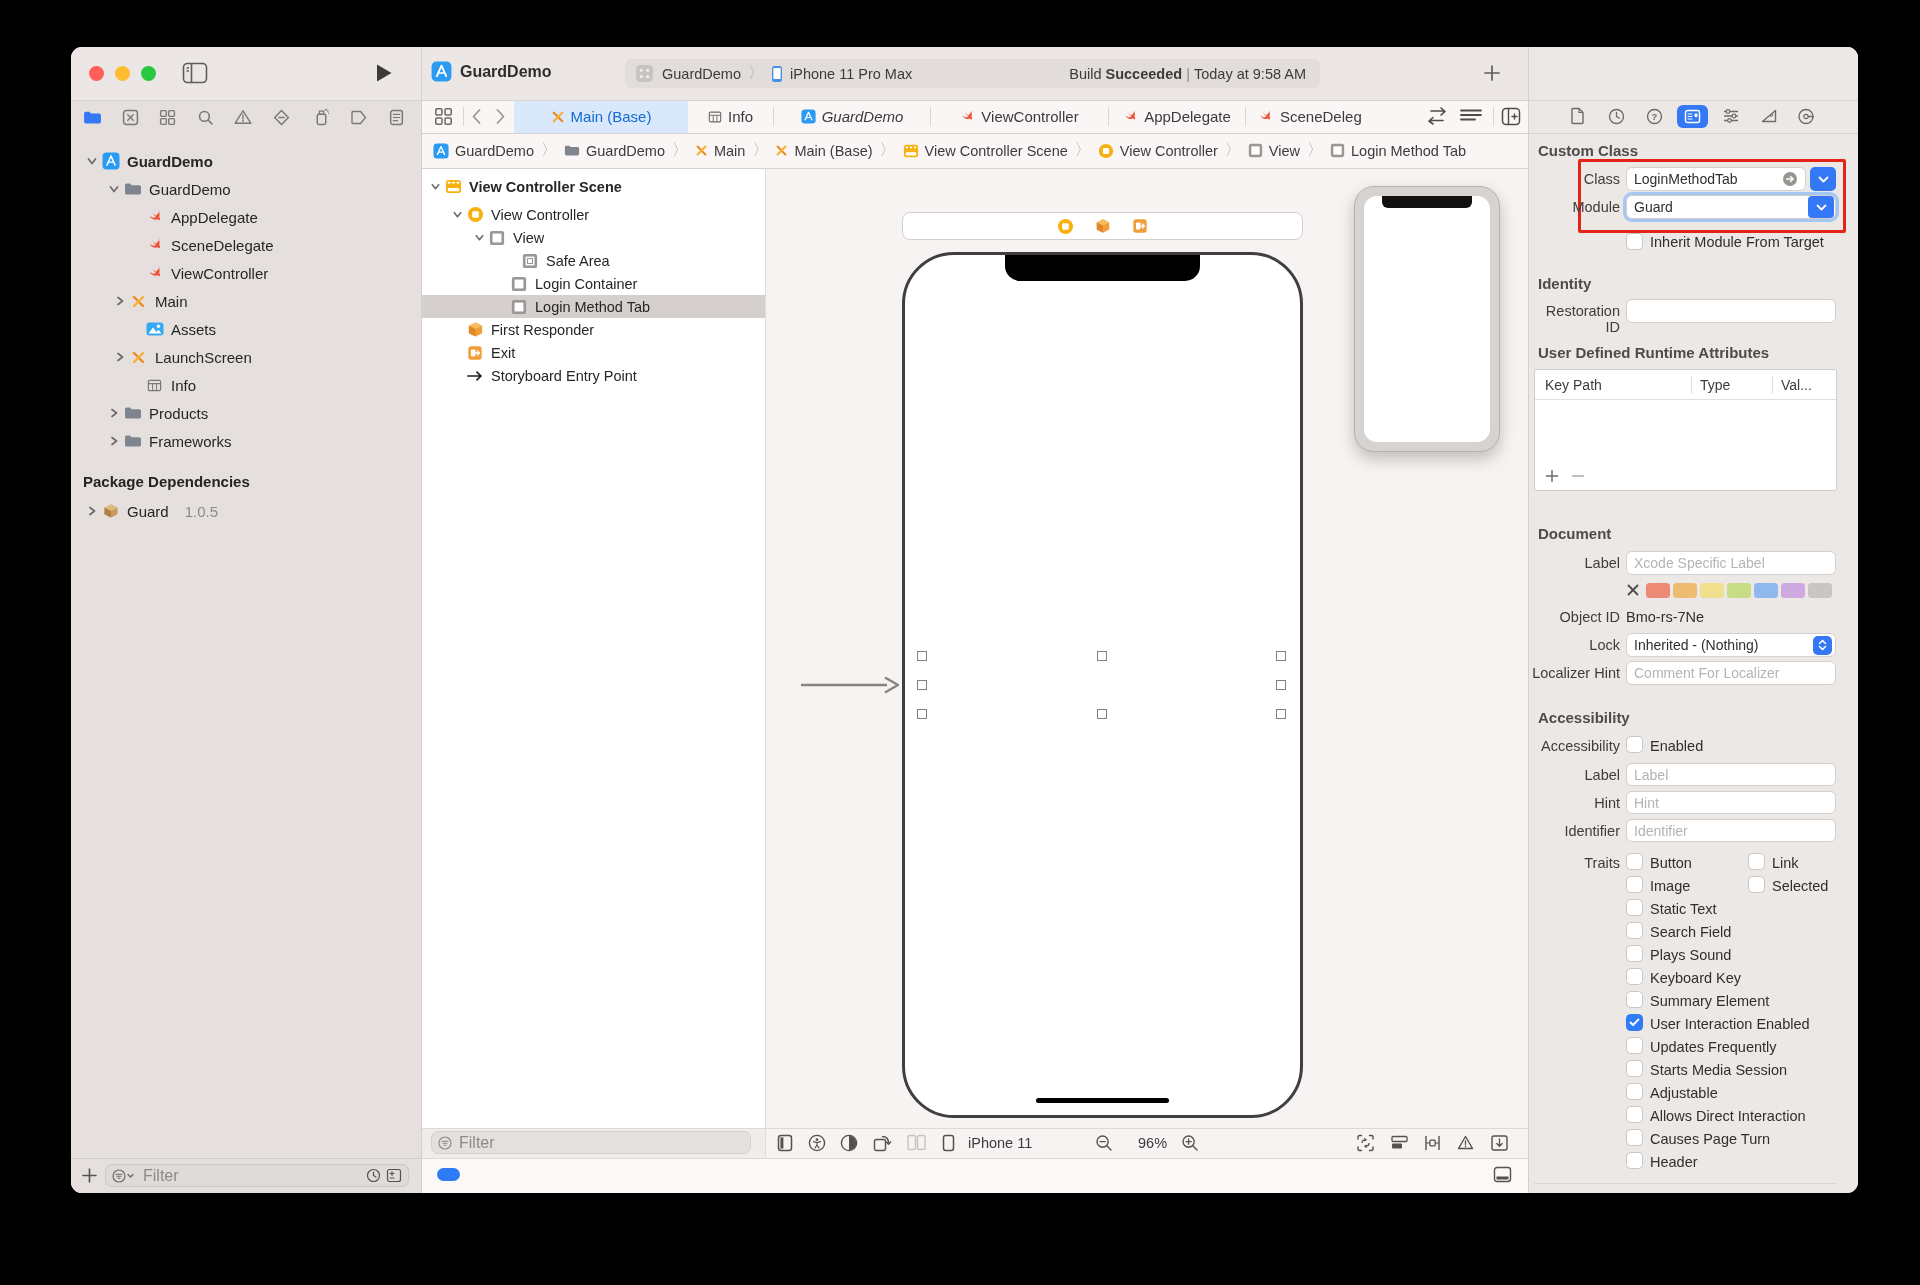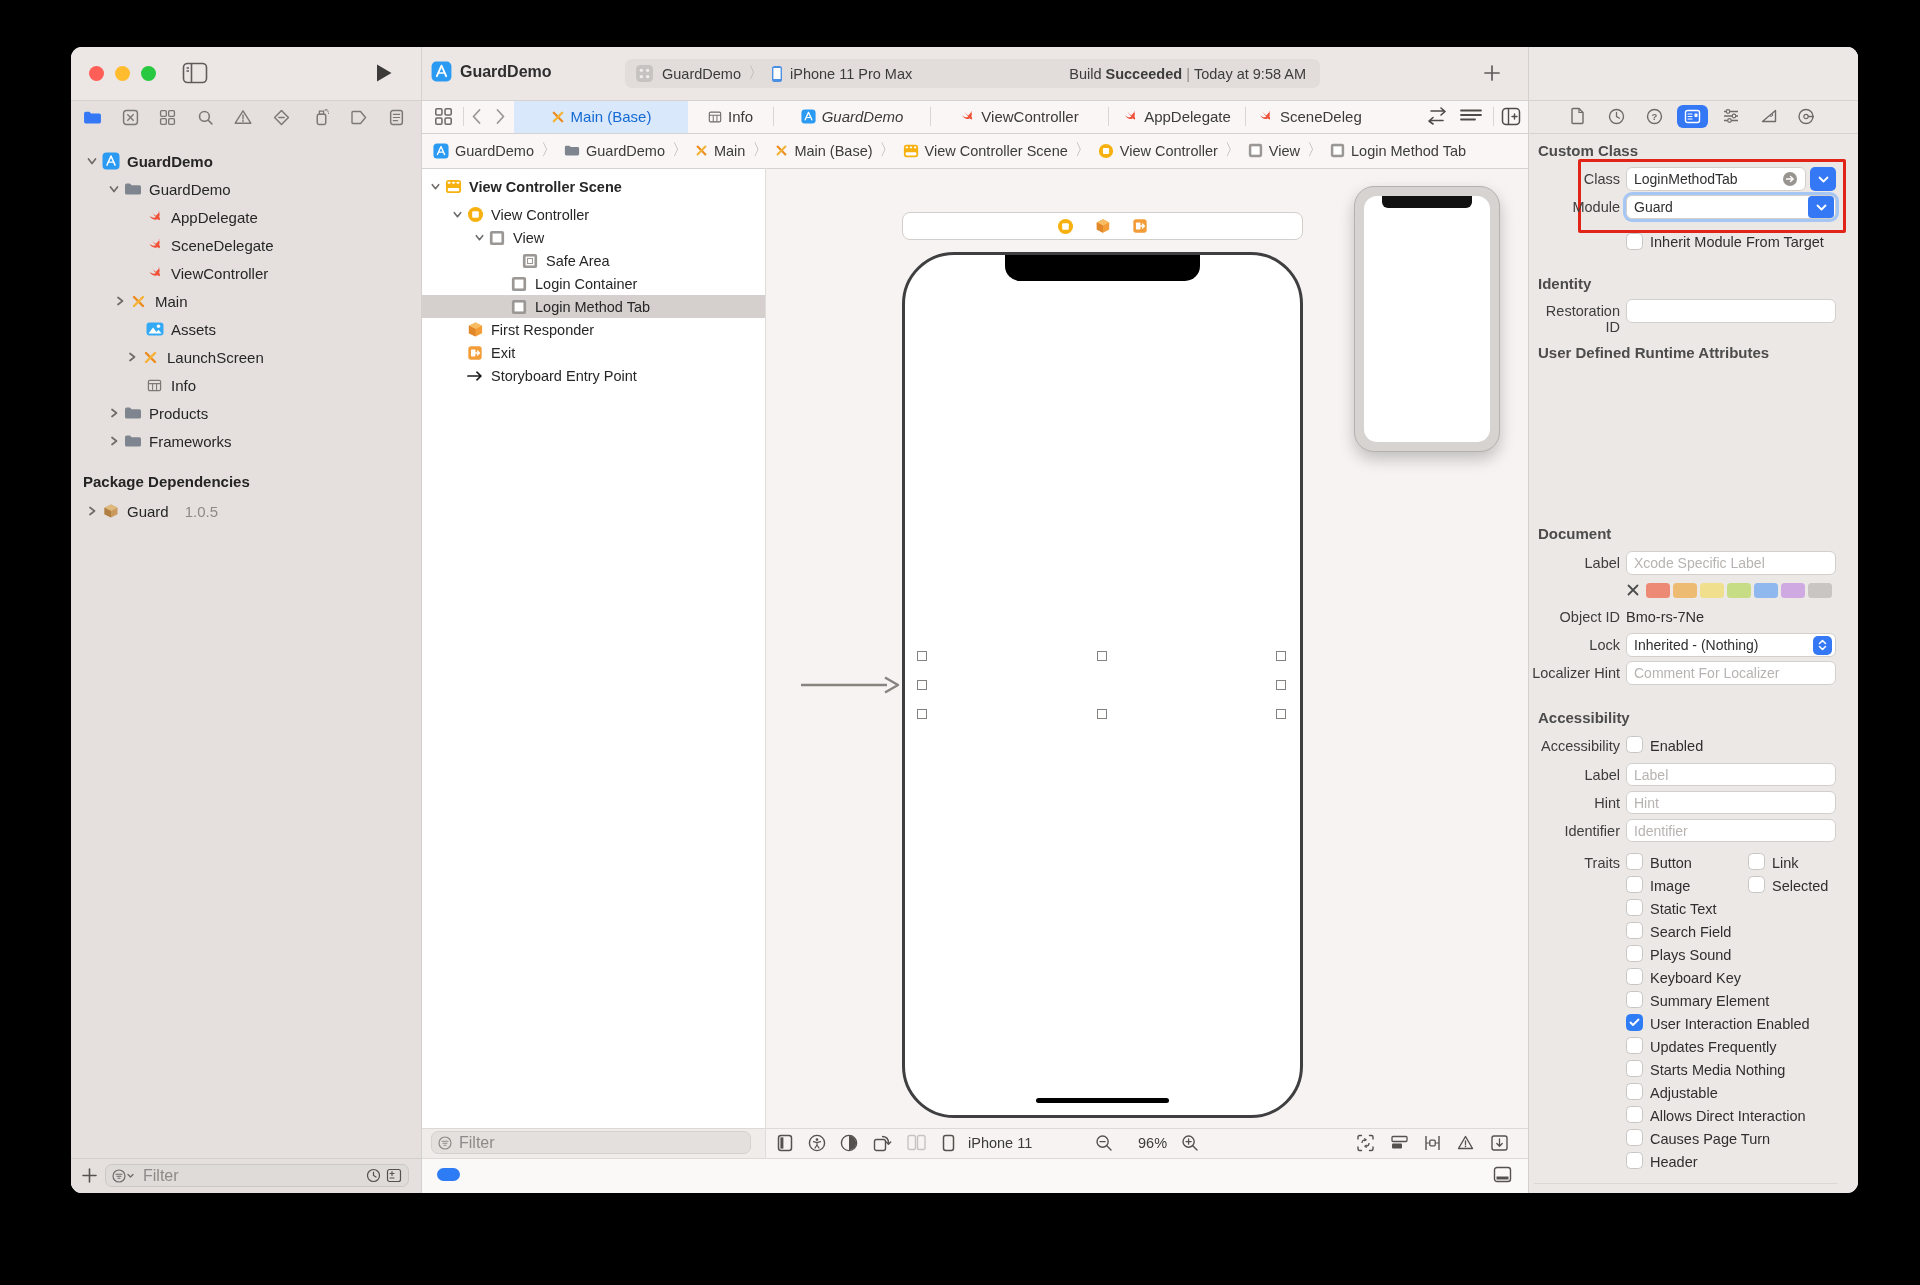--- a/index.html
+++ b/index.html
@@ -264,21 +264,21 @@
       <span class="slot"></span>
       <span class="ic">
           <svg width="18" height="14" viewBox="0 0 18 14">
             <rect x="0.5" y="0.5" width="17" height="13" rx="3" fill="#34aaf4"></rect>
             <circle cx="12.5" cy="4.3" r="1.7" fill="#fff"></circle>
             <path d="M2.5 11.5 L7 5.5 L10.5 10 L12.5 7.8 L15.5 11.5 Z" fill="#fff"></path>
           </svg>
         </span>
       <span>Assets</span>
     </div>
-    <div class="trow" style="top:243px;padding-left:52px">
+    <div class="trow" style="top:243px;padding-left:40px">
       <span class="slot">
           <svg width="12" height="12" viewBox="0 0 12 12">
             <path d="M4 2.5 L8.5 6 L4 9.5" stroke="#6f6b69" stroke-width="1.7" fill="none" stroke-linecap="round" stroke-linejoin="round"></path>
           </svg>
         </span>
       <span class="ic">
           <svg width="15" height="15" viewBox="0 0 16 16">
             <path d="M3.2 3.2 L12.8 12.8" stroke="#ec8b1f" stroke-width="2.6" stroke-linecap="round"></path>
             <path d="M12.8 3.2 L3.2 12.8" stroke="#f6b234" stroke-width="2.6" stroke-linecap="round"></path>
           </svg>
@@ -906,20 +906,39 @@
     <span class="cb" style="left:98px;top:186px"></span>
     <span class="tlabel" style="left:122px;top:187px">Inherit Module From Target</span>
 
     <div class="ihdr" style="top:228px">Identity</div>
     <div class="ilbl" style="top:256px">Restoration ID</div>
     <div class="fld" style="left:98px;top:252px;width:210px">
         <input readonly="" style="">
       </div>
 
     <div class="ihdr" style="top:297px">User Defined Runtime Attributes</div>
+    <div class="abs" style="left:6px;top:322px;width:303px;height:122px;background:#fff;border:1px solid #d0cccb;border-radius:2px;box-sizing:border-box">
+      <div class="abs" style="left:0;top:0;right:0;height:29px;border-bottom:1px solid #e2dedd;display:flex;align-items:center;font-size:14px;color:#3c3c3c">
+        <span style="padding-left:10px;width:156px;box-sizing:border-box">Key Path</span>
+        <span style="width:1px;height:18px;background:#e2dedd"></span>
+        <span style="padding-left:8px;width:80px;box-sizing:border-box">Type</span>
+        <span style="width:1px;height:18px;background:#e2dedd"></span>
+        <span style="padding-left:8px">Val...</span>
+      </div>
+      <span class="abs gicon" style="left:10px;bottom:7px">
+          <svg width="14" height="14" viewBox="0 0 14 14">
+            <path d="M7 1.5 V12.5 M1.5 7 H12.5" stroke="#6f6b69" stroke-width="1.5" stroke-linecap="round"></path>
+          </svg>
+        </span>
+      <span class="abs gicon" style="left:36px;bottom:7px">
+          <svg width="14" height="14" viewBox="0 0 14 14">
+            <path d="M1.5 7 H12.5" stroke="#aeaaa8" stroke-width="1.5" stroke-linecap="round"></path>
+          </svg>
+        </span>
+    </div>
 
     <div class="ihdr" style="top:478px">Document</div>
     <div class="ilbl" style="top:508px">Label</div>
     <div class="fld" style="left:98px;top:504px;width:210px">
         <input readonly="" placeholder="Xcode Specific Label" style="">
       </div>
     <div class="abs" style="left:98px;top:536px;width:210px;height:15px">
       <span class="abs gicon" style="left:0;top:0">
           <svg width="14" height="14" viewBox="0 0 14 14">
             <path d="M2.5 2.5 L11.5 11.5 M11.5 2.5 L2.5 11.5" stroke="#4c4c4c" stroke-width="1.8" stroke-linecap="round"></path>
@@ -988,21 +1007,21 @@
       <span class="tlabel" style="left:122px;top:946px">Summary Element</span>
     <span class="cb on" style="left:98px;top:967px">
         <svg width="11" height="9" viewBox="0 0 11 9">
           <path d="M1.5 4.5 L4 7 L9.5 1.5" stroke="#fff" stroke-width="1.9" fill="none" stroke-linecap="round" stroke-linejoin="round"></path>
         </svg>
       </span>
       <span class="tlabel" style="left:122px;top:969px">User Interaction Enabled</span>
     <span class="cb" style="left:98px;top:990px"></span>
       <span class="tlabel" style="left:122px;top:992px">Updates Frequently</span>
     <span class="cb" style="left:98px;top:1013px"></span>
-      <span class="tlabel" style="left:122px;top:1015px">Starts Media Nothing</span>
+      <span class="tlabel" style="left:122px;top:1015px">Starts Media Session</span>
     <span class="cb" style="left:98px;top:1036px"></span>
       <span class="tlabel" style="left:122px;top:1038px">Adjustable</span>
     <span class="cb" style="left:98px;top:1059px"></span>
       <span class="tlabel" style="left:122px;top:1061px">Allows Direct Interaction</span>
     <span class="cb" style="left:98px;top:1082px"></span>
       <span class="tlabel" style="left:122px;top:1084px">Causes Page Turn</span>
     <span class="cb" style="left:98px;top:1105px"></span>
       <span class="tlabel" style="left:122px;top:1107px">Header</span>
     <div class="hline" style="left:6px;top:1136px;width:303px;background:#dbd7d5"></div>
   </div>

